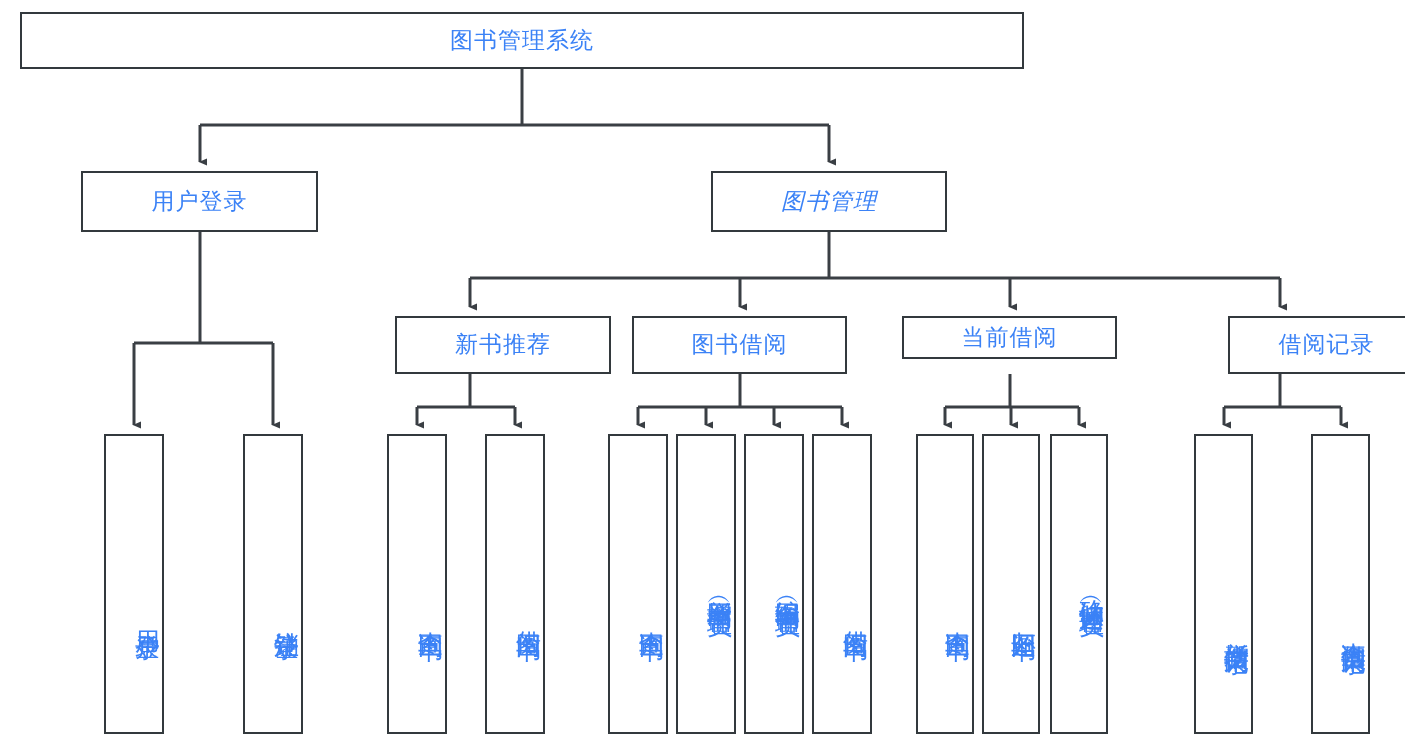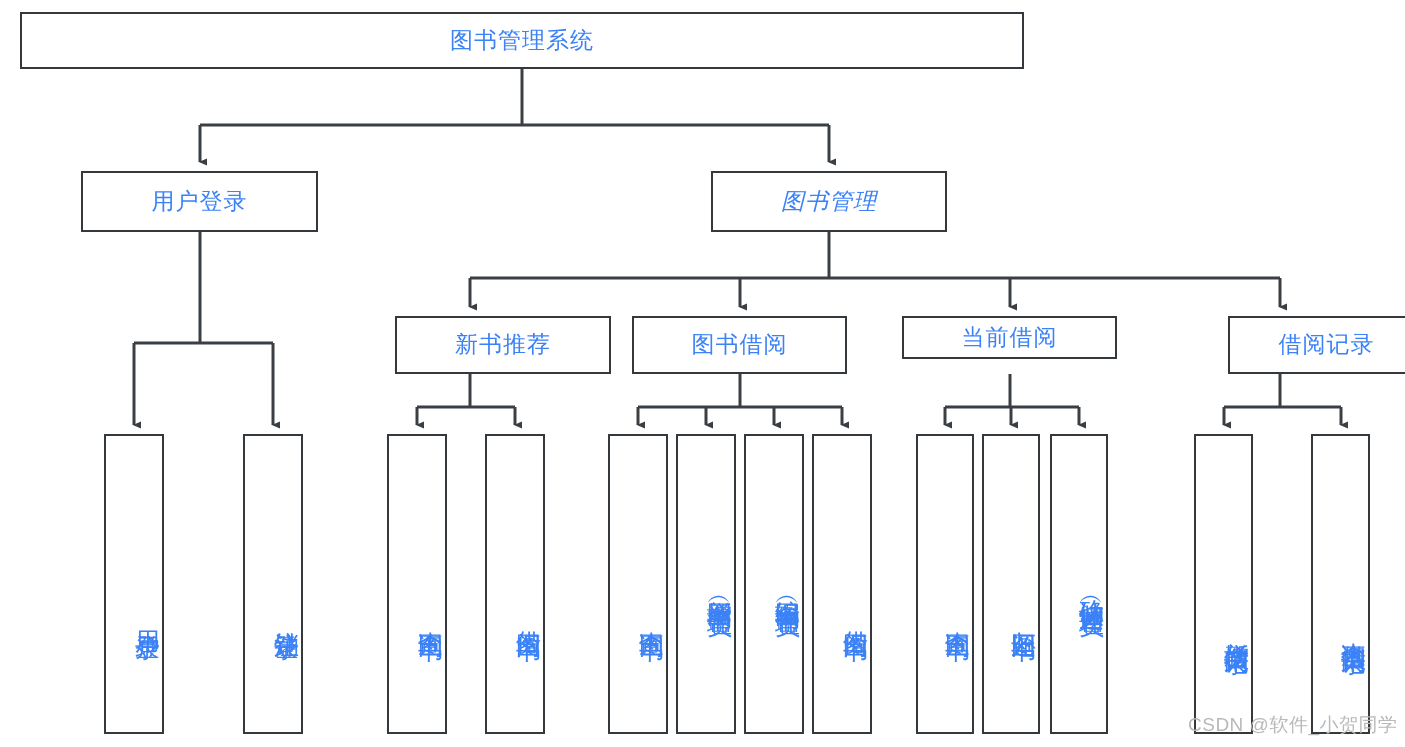--- a/index.html
+++ b/index.html
@@ -133,15 +133,14 @@
       <div class="node node-v" style="left: 676px; top: 434px; width: 60px; height: 300px;">新增图书（管理员）</div>
       <div class="node node-v" style="left: 744px; top: 434px; width: 60px; height: 300px;">编辑图书（管理员）</div>
       <div class="node node-v pad-mid" style="left: 812px; top: 434px; width: 60px; height: 300px;">借阅图书</div>
       <div class="node node-v pad-mid" style="left: 916px; top: 434px; width: 58px; height: 300px;">查询图书</div>
       <div class="node node-v pad-mid" style="left: 982px; top: 434px; width: 58px; height: 300px;">归还图书</div>
       <div class="node node-v" style="left: 1050px; top: 434px; width: 58px; height: 300px;">确认归还（管理员）</div>
       <div class="node node-v pad-low" style="left: 1194px; top: 434px; width: 59px; height: 300px;">新增借阅记录</div>
       <div class="node node-v pad-low" style="left: 1311px; top: 434px; width: 59px; height: 300px;">查询借阅记录</div>
     </div>
 
-  <div class="watermark">CSDN @软件_小贺同学</div>
 
 </div>
 
 </body></html>

